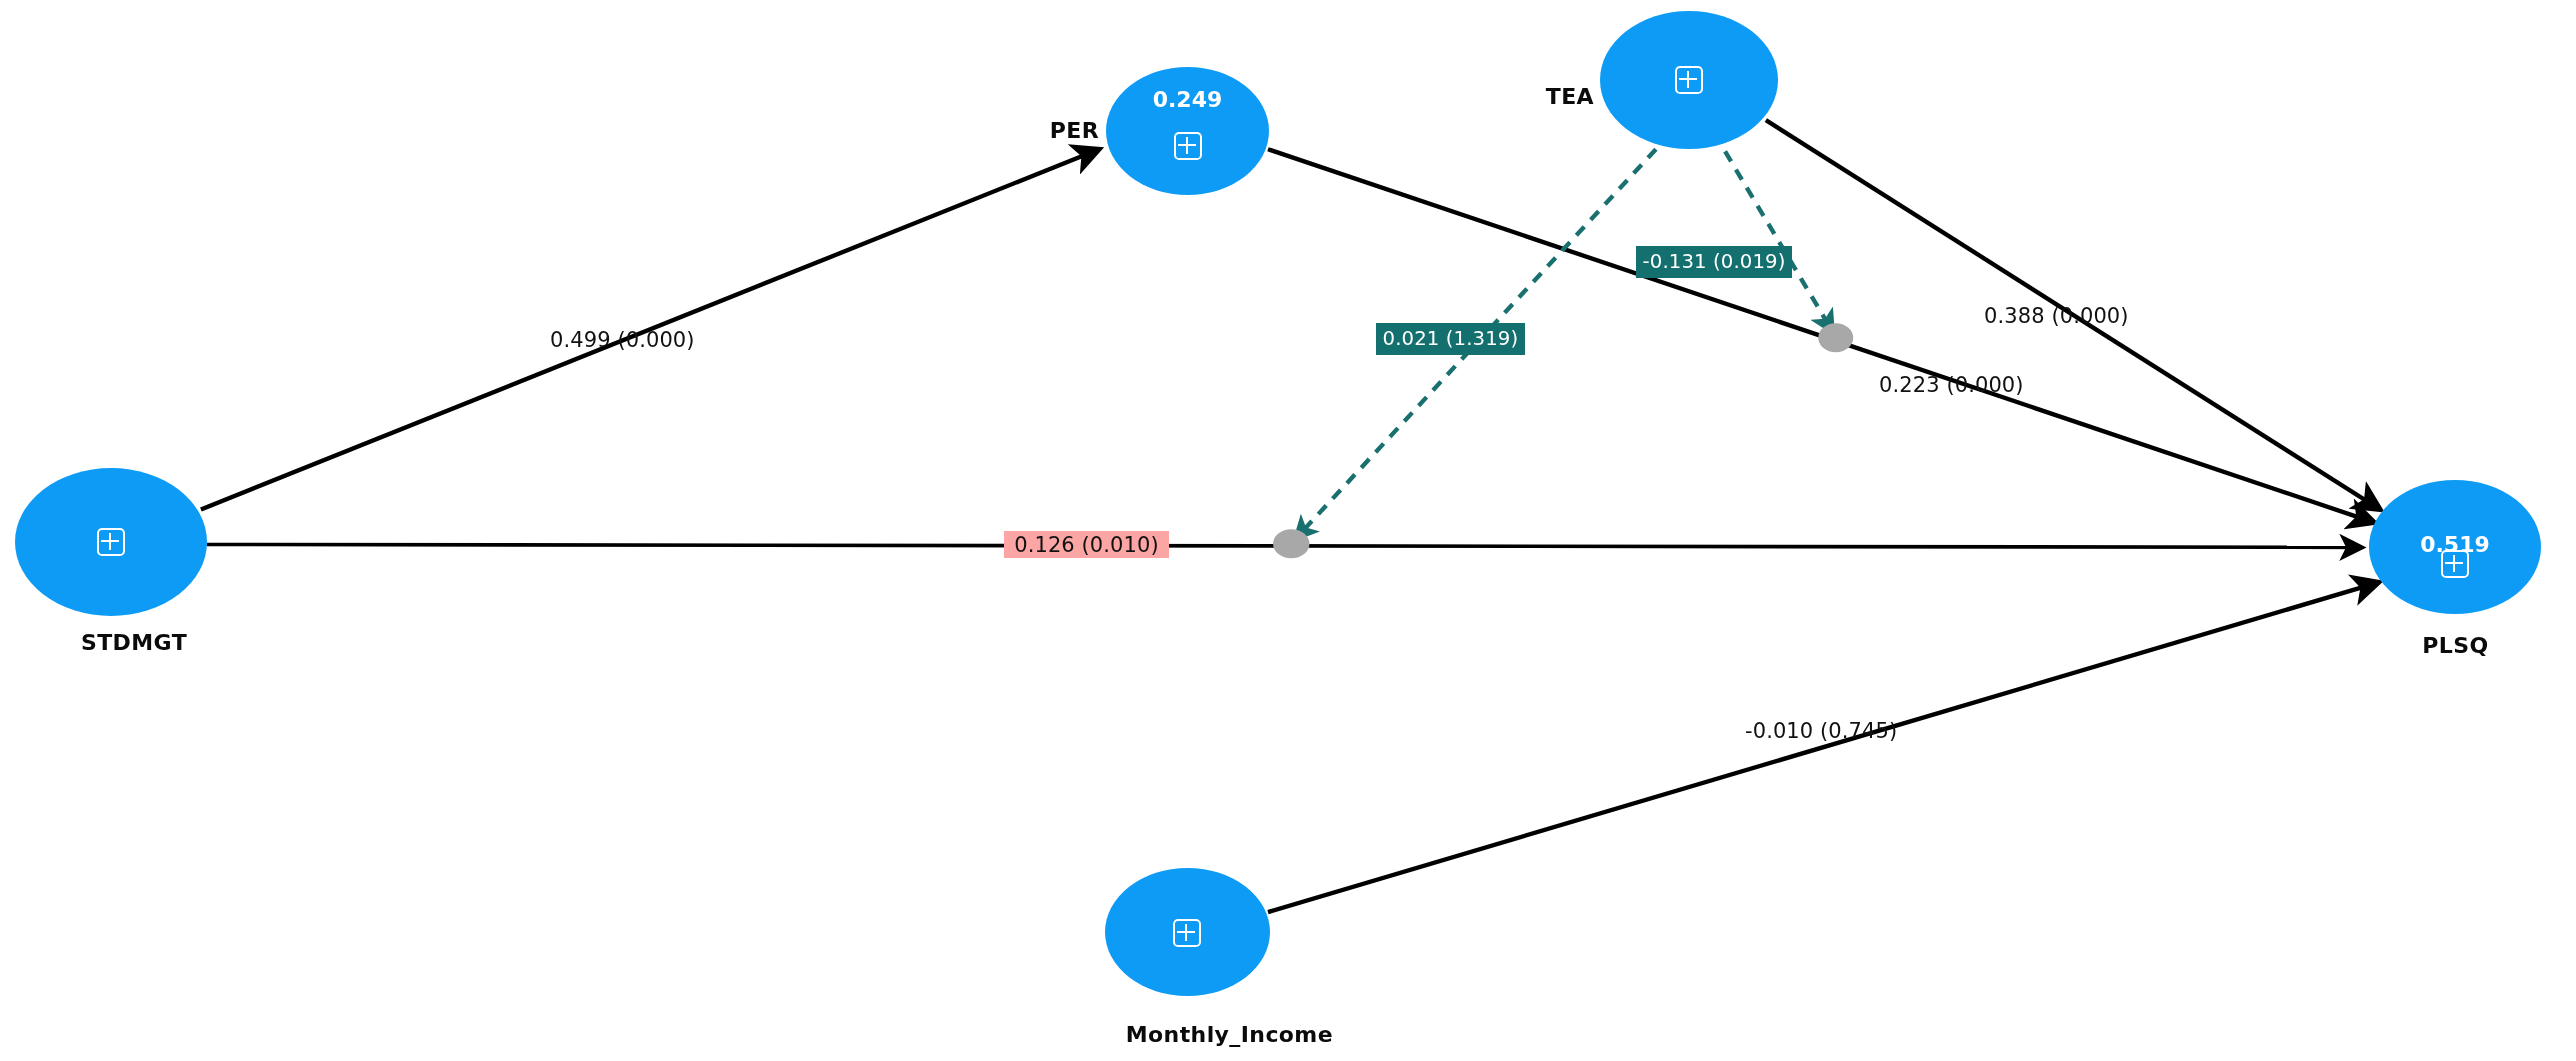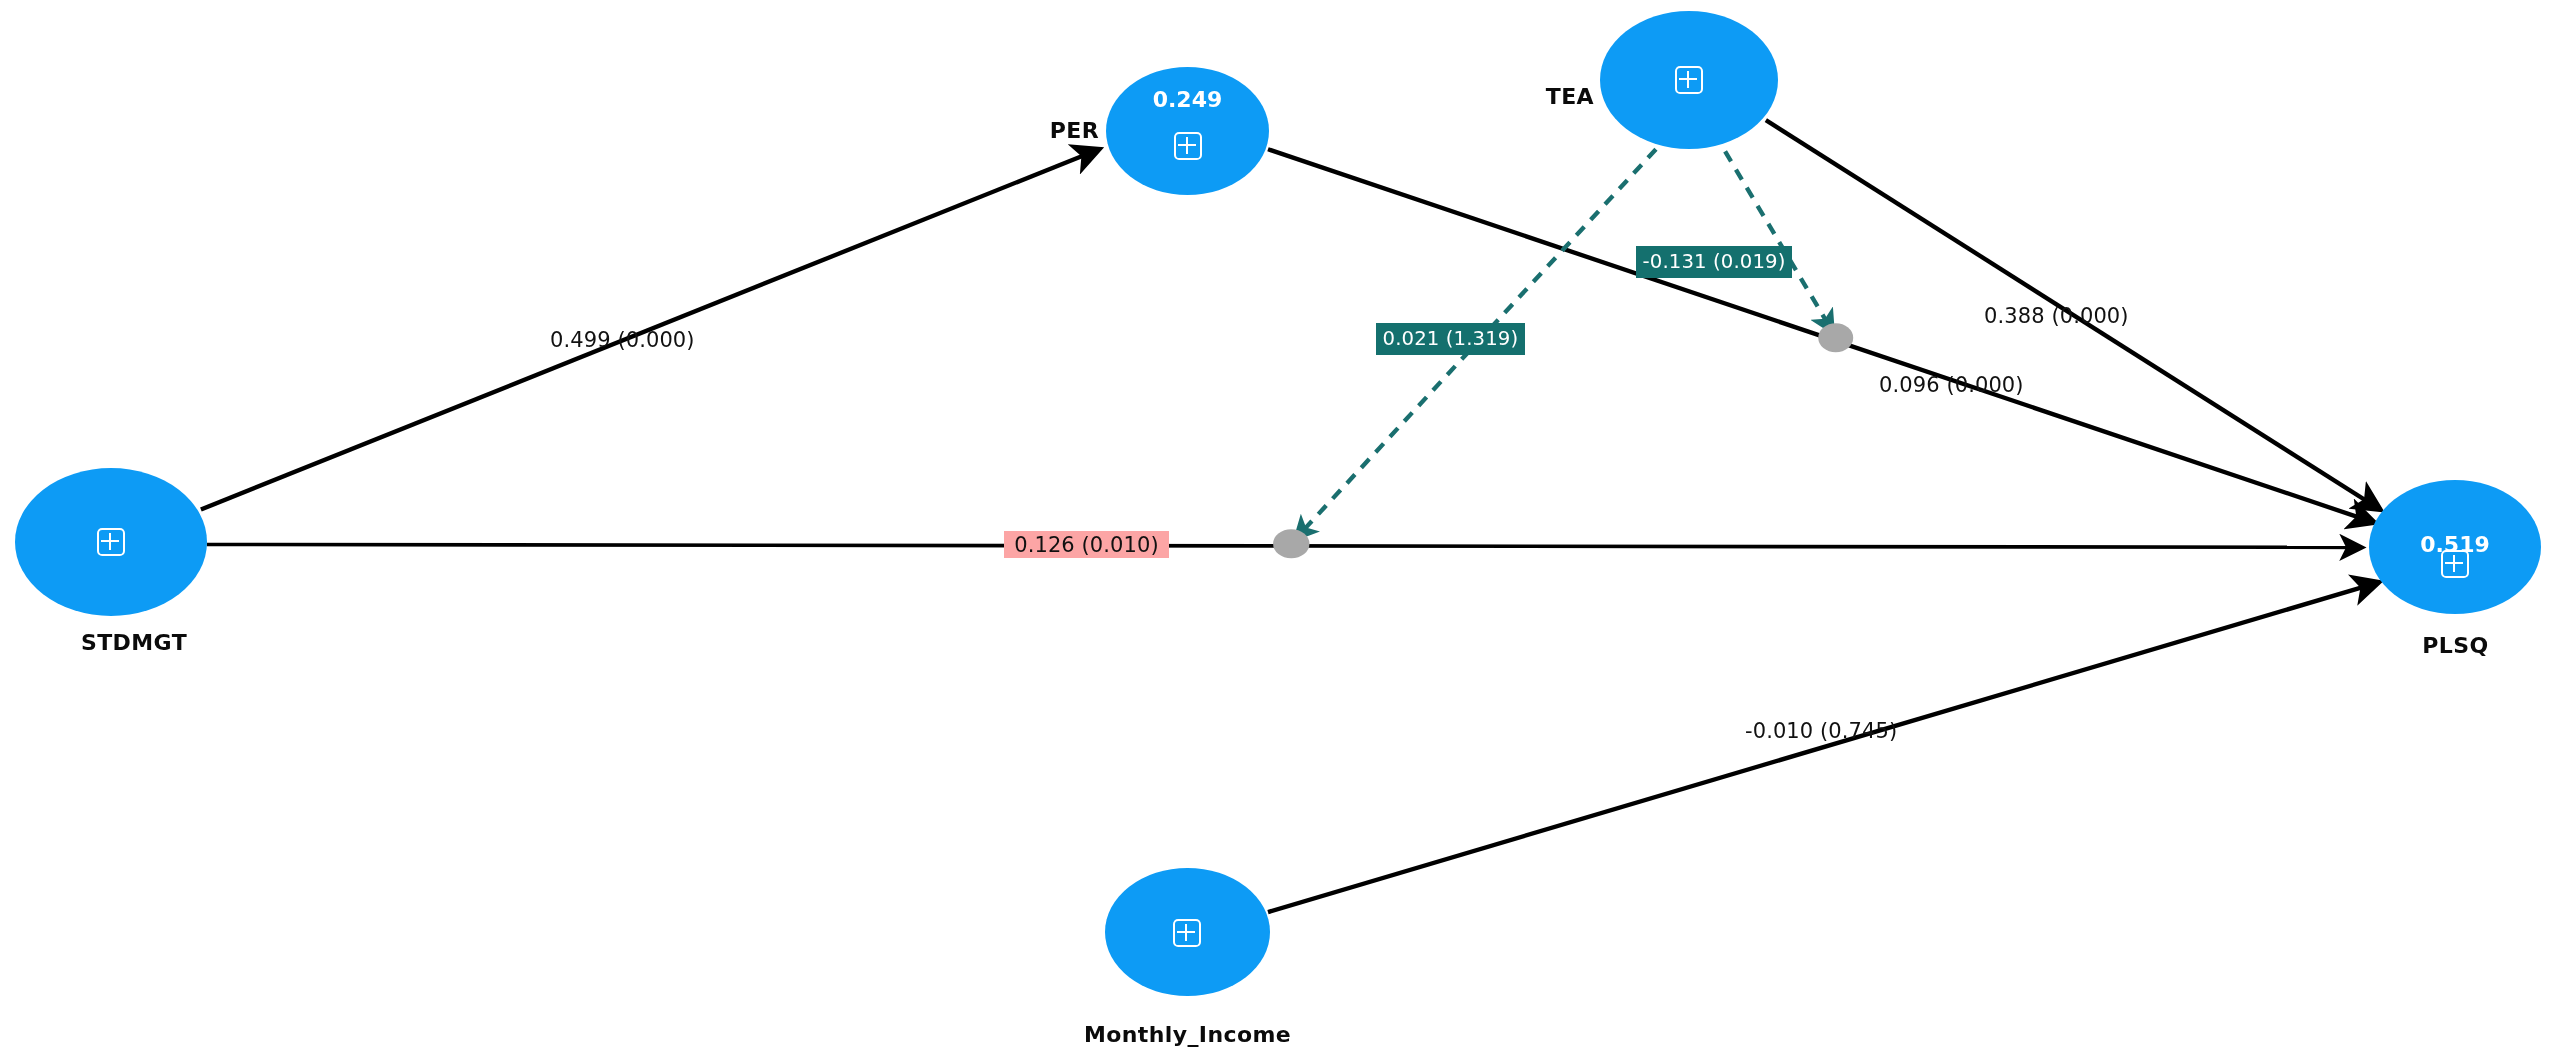--- a/index.html
+++ b/index.html
@@ -119,25 +119,25 @@
   </div>
   <div class="node-label" style="left:2361px;top:633px;width:189px;text-align:center;">PLSQ</div>
 
   <div style="position:absolute;left:1105px;top:868px;width:165px;height:128px;
               border-radius:50%;background:#0d9bf5;"></div>
   <div style="position:absolute;left:1173px;top:919px;width:28px;height:28px;
               border:2.2px solid #ffffff;border-radius:5.1px;">
     <div style="position:absolute;left:9.5px;top:2.9px;width:2.2px;height:17.5px;background:#ffffff;"></div>
     <div style="position:absolute;left:2.2px;top:10.2px;width:17.5px;height:2.2px;background:#ffffff;"></div>
   </div>
-  <div class="node-label" style="left:1042px;top:1022px;width:291px;text-align:center;">Monthly_Income</div>
+  <div class="node-label" style="left:1042px;top:1022px;width:291px;text-align:right;">Monthly_Income</div>
 
   <div class="path-label" style="left:550px;top:328px;">0.499 (0.000)</div>
 
-  <div class="path-label" style="left:1879px;top:373px;">0.096 (0.000)</div>
+  <div class="path-label" style="left:1879px;top:373px;">0.223 (0.000)</div>
 
   <div class="path-label" style="left:1984px;top:304px;">0.388 (0.000)</div>
 
   <div class="path-label" style="left:1004px;top:531px;background:#fca5a5;padding:1.5px 10.2px;">0.126 (0.010)</div>
 
   <div class="path-label" style="left:1745px;top:719px;">-0.010 (0.745)</div>
 
   <div class="mod-label" style="left:1376px;top:323px;background:#14706e;">0.021 (1.319)</div>
 
   <div class="mod-label" style="left:1636px;top:226px;background:#14706e;margin-top:20px;">-0.131 (0.019)</div>

